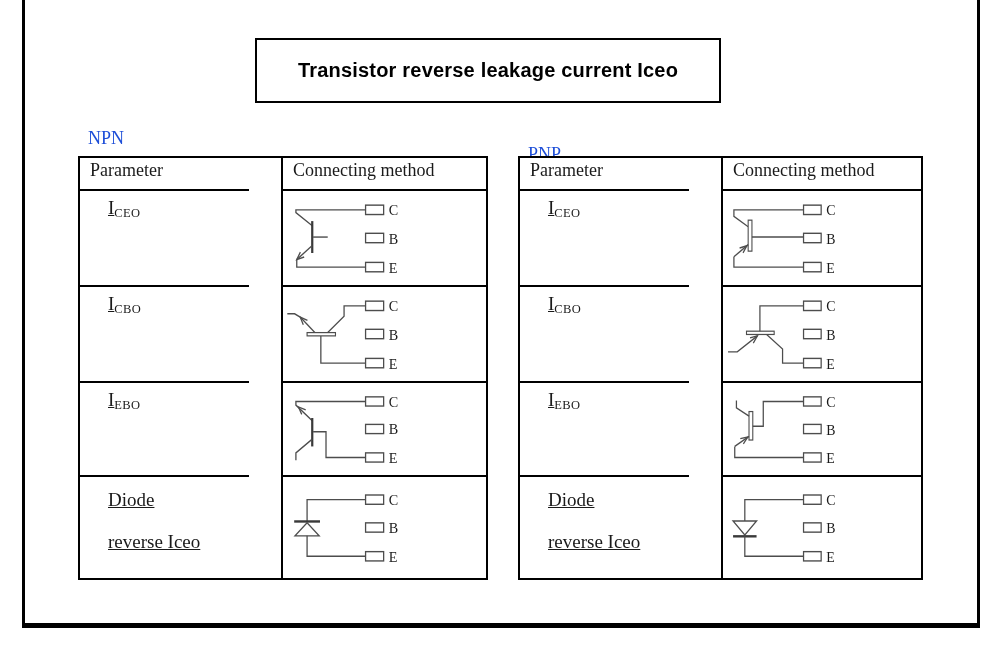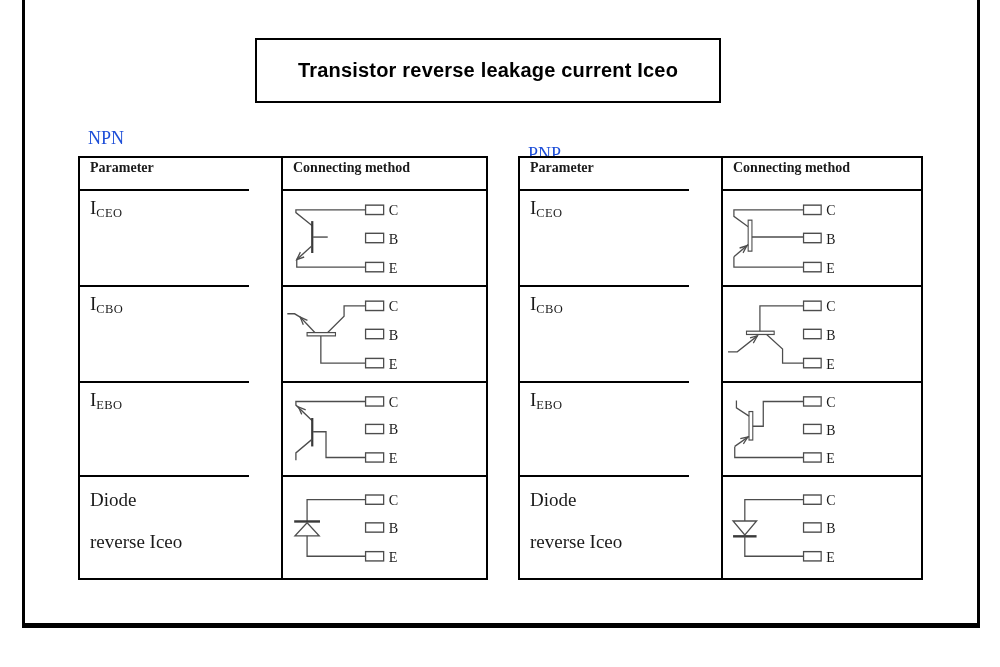--- a/index.html
+++ b/index.html
@@ -29,22 +29,22 @@
     position:absolute; top:156px; height:424px; border:2px solid #000; background:#fff;
     display:grid; grid-template-columns:169px 1fr;
     grid-template-rows:31px 96px 96px 94px 1fr;
   }
   .table-npn { left:78px;  width:410px; }
   .table-pnp { left:518px; width:405px; }
 
   .cell { overflow:hidden; }
   .cell.rt { border-top:2px solid #000; }
   .cell.rl { border-left:2px solid #000;margin-left:32px; }
-  .head-cell { font-size:14px; padding:2px 0 7px 10px;font-weight:bold; }
-  .param-cell { font-size:19px; padding:6px 0 0 10px; }
+  .head-cell { font-size:18px; padding:2px 0 7px 10px; }
+  .param-cell { font-size:19px; padding:6px 0 0 28px;text-decoration:underline; }
   .param-sub { font-size:12.5px; vertical-align:-3px; letter-spacing:0.4px; }
   .diode-line1 { margin-top:6px; }
   .diode-line2 { margin-top:20px; }
   .method-cell { display:flex; align-items:center; }
   .method-cell svg { display:block; }
 
   .circ { stroke:#4d4d4d; stroke-width:1.5; fill:none; }
   .circ-thick { stroke:#3a3a3a; stroke-width:2.6; fill:none; }
   .bar { stroke:#4d4d4d; stroke-width:1.3; fill:#fff; }
   .tbox { stroke:#4d4d4d; stroke-width:1.5; fill:#fff; }

